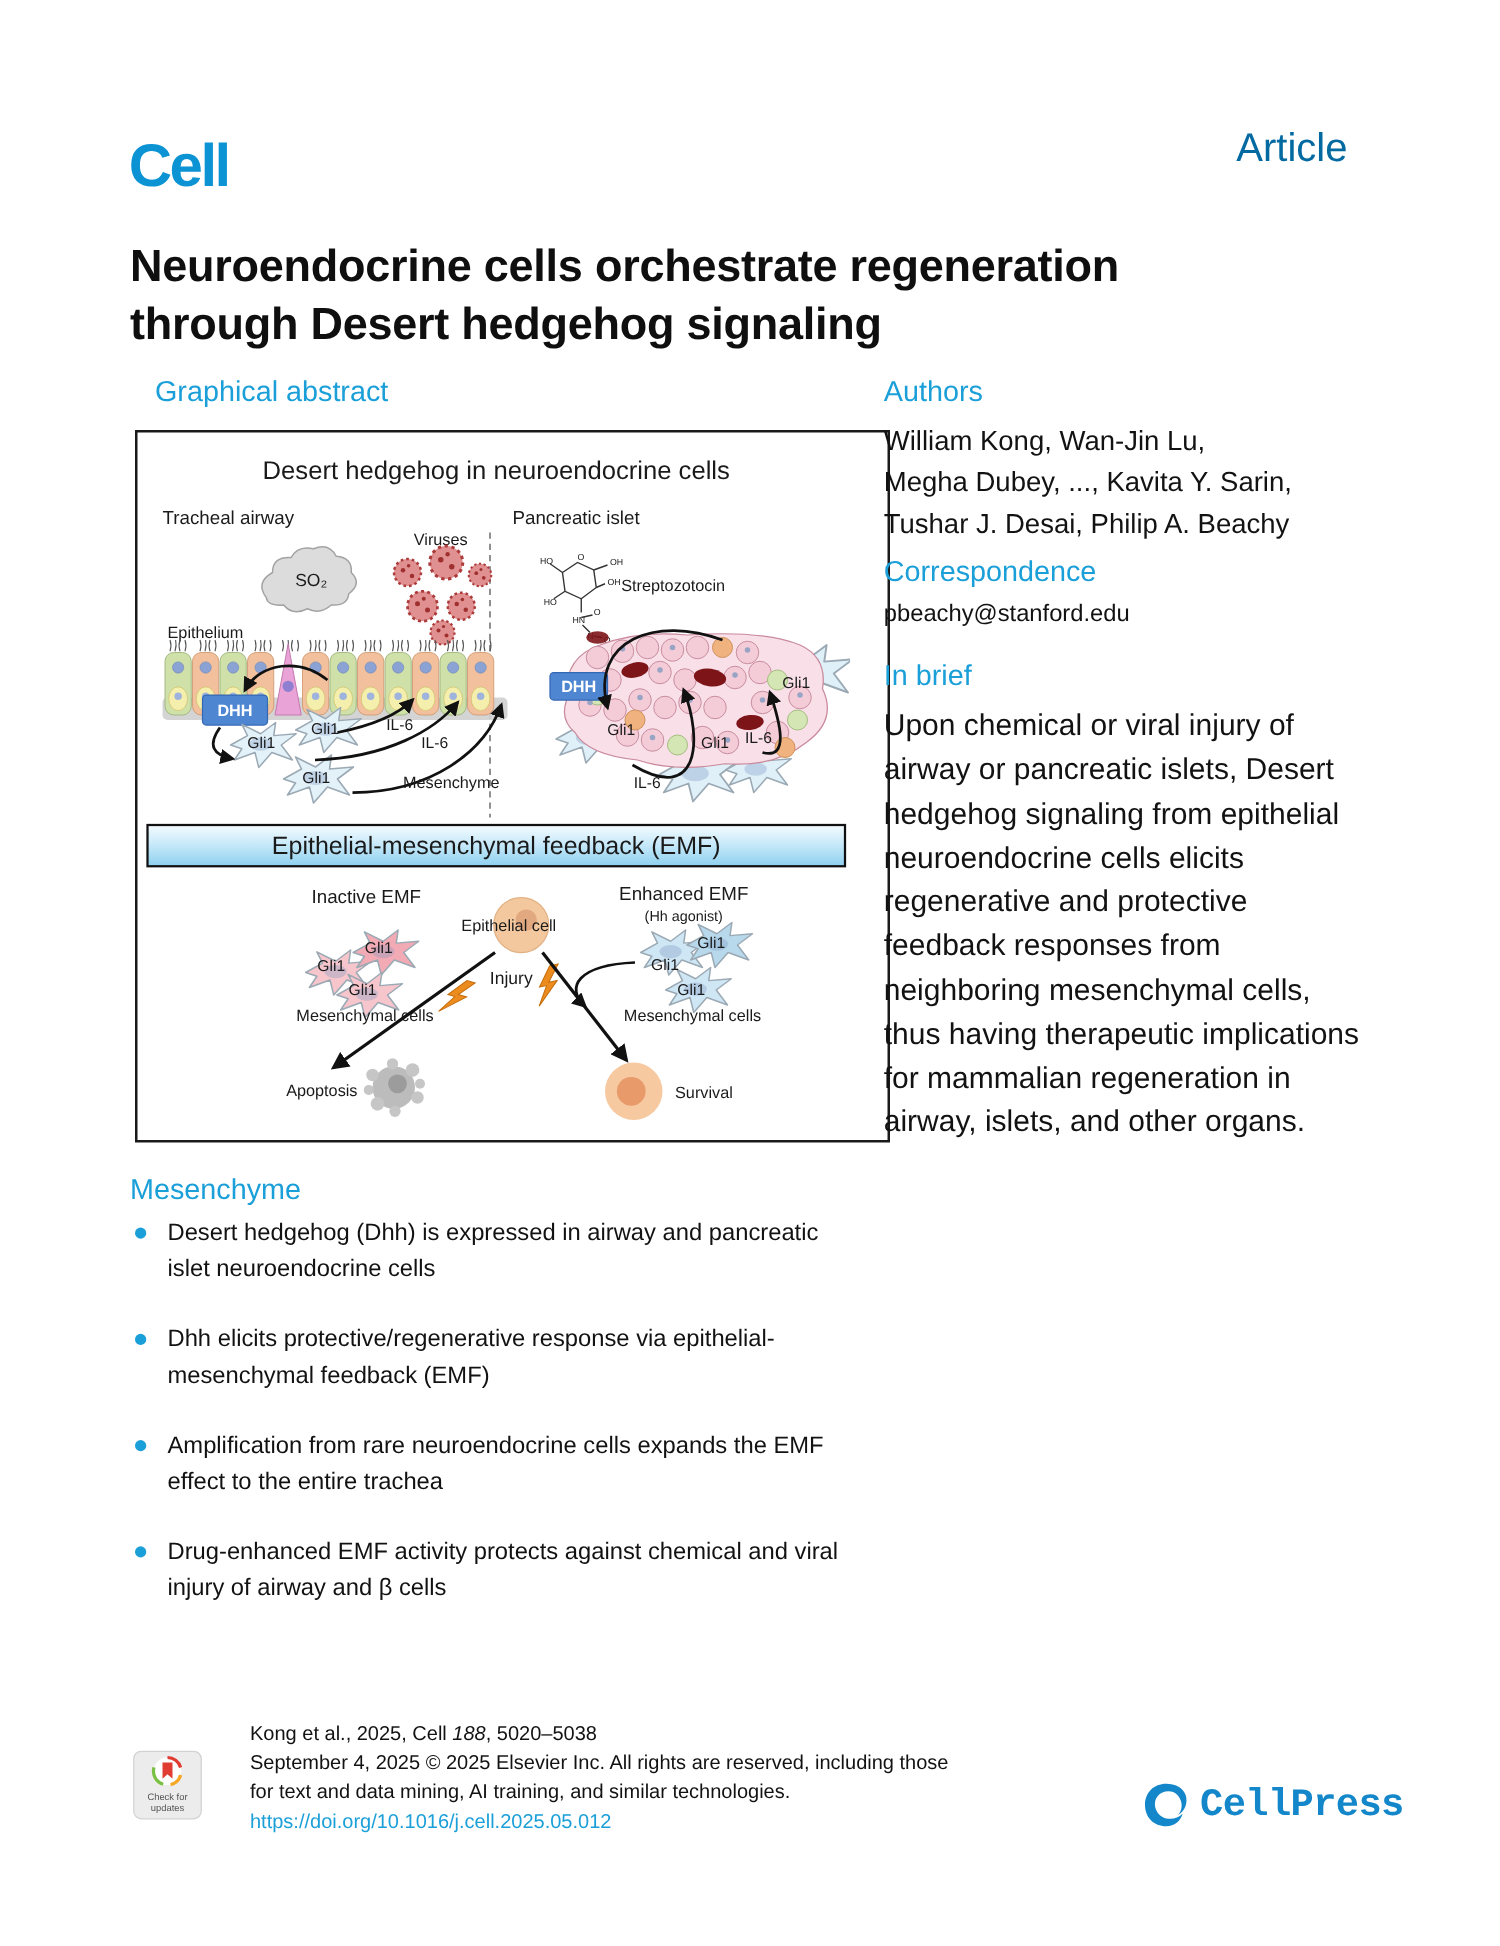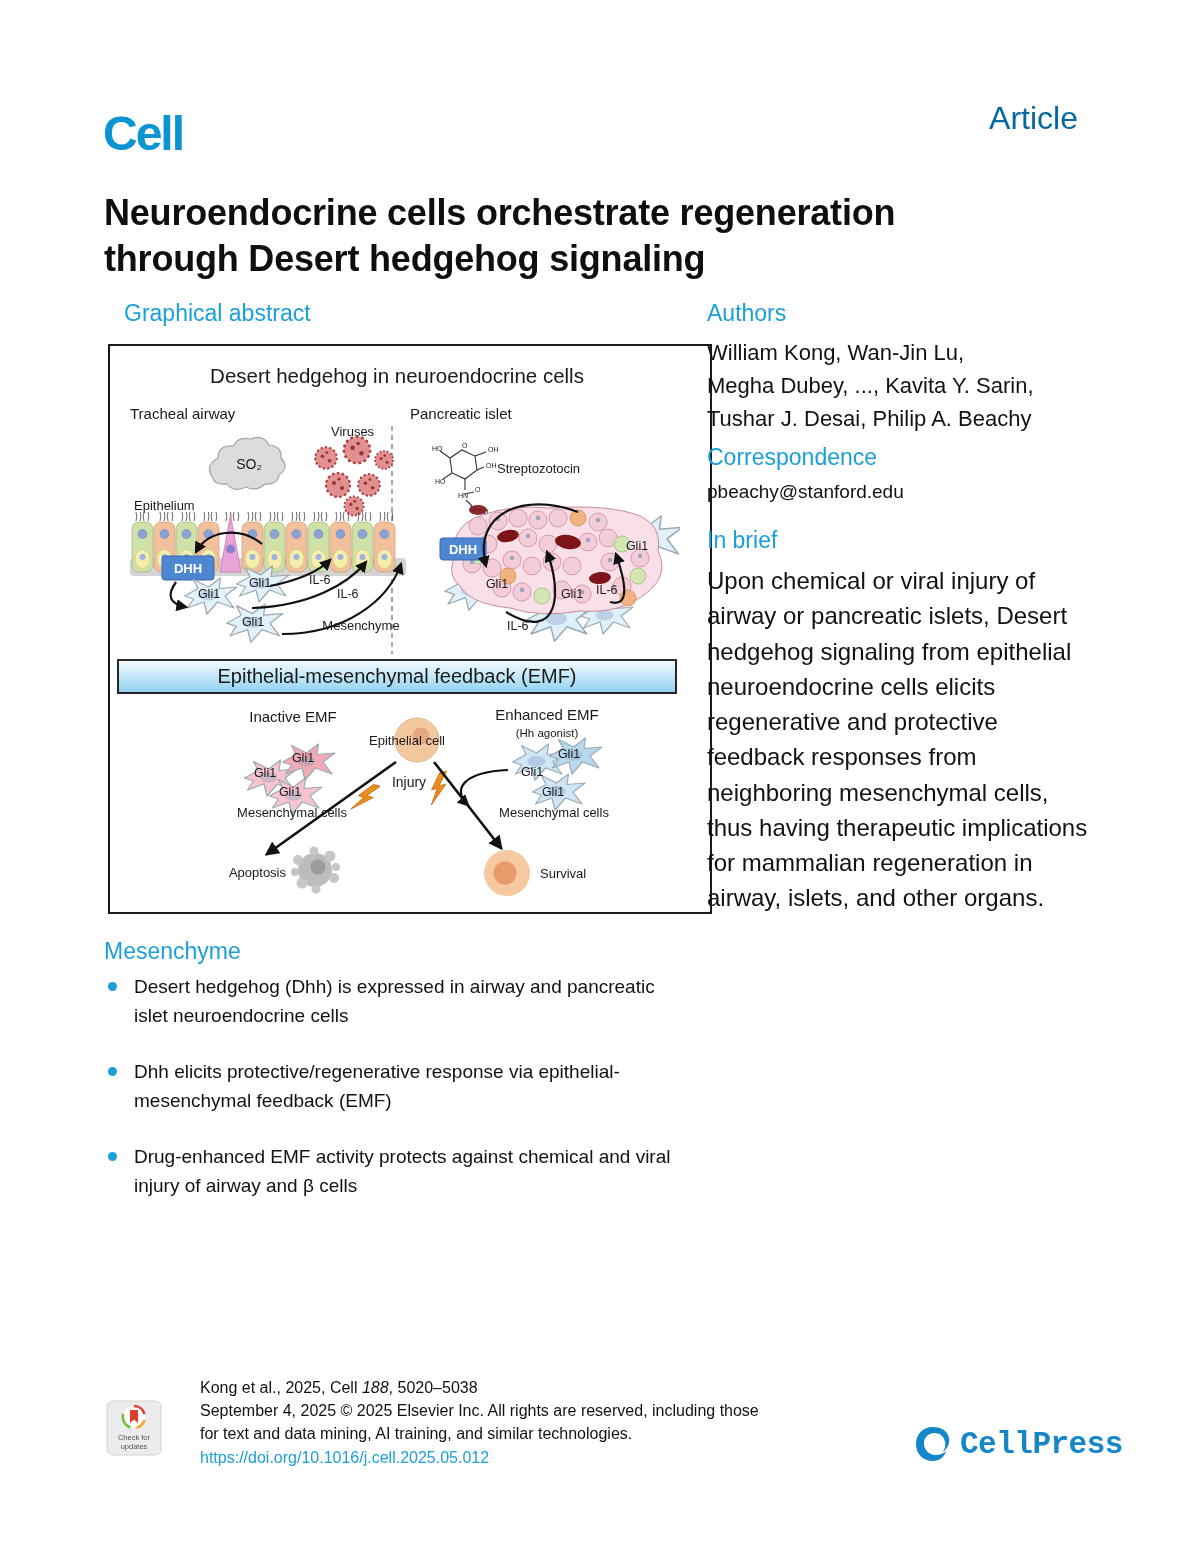--- a/index.html
+++ b/index.html
@@ -367,20 +367,24 @@
     <div class="hl-item">
       <span class="hl-bullet"></span>
       <span class="hl-text">Desert hedgehog (Dhh) is expressed in airway and pancreatic islet neuroendocrine cells</span>
     </div>
     <div class="hl-item">
       <span class="hl-bullet"></span>
       <span class="hl-text">Dhh elicits protective/regenerative response via epithelial-mesenchymal feedback (EMF)</span>
     </div>
     <div class="hl-item">
       <span class="hl-bullet"></span>
+      <span class="hl-text">Amplification from rare neuroendocrine cells expands the EMF effect to the entire trachea</span>
+    </div>
+    <div class="hl-item">
+      <span class="hl-bullet"></span>
       <span class="hl-text">Drug-enhanced EMF activity protects against chemical and viral injury of airway and β cells</span>
     </div>
   </div>
 
   <div class="badge">
     <svg width="56" height="56" viewBox="0 0 56 56">
       <rect x="1" y="1" width="54" height="54" rx="6" fill="#ececec" stroke="#d2d2d2"></rect>
       <circle cx="28" cy="17" r="11" fill="#fff"></circle>
       <path d="M28 6 a11 11 0 0 1 10.5 8" fill="none" stroke="#e03c31" stroke-width="2.6"></path>
       <path d="M38.5 20 a11 11 0 0 1 -8 7.7" fill="none" stroke="#f5a623" stroke-width="2.6"></path>

